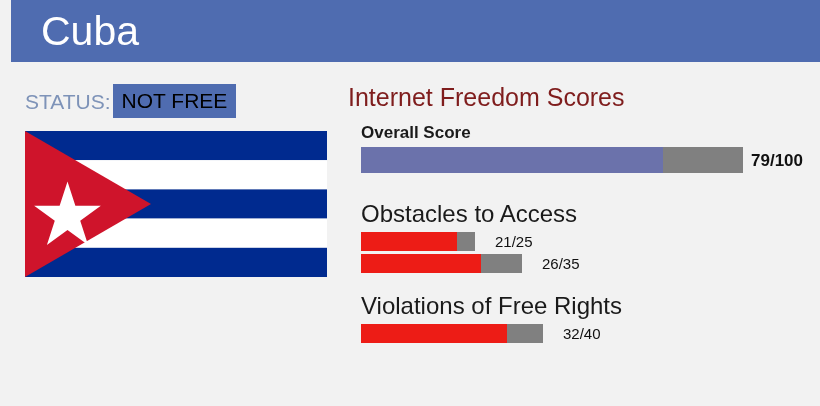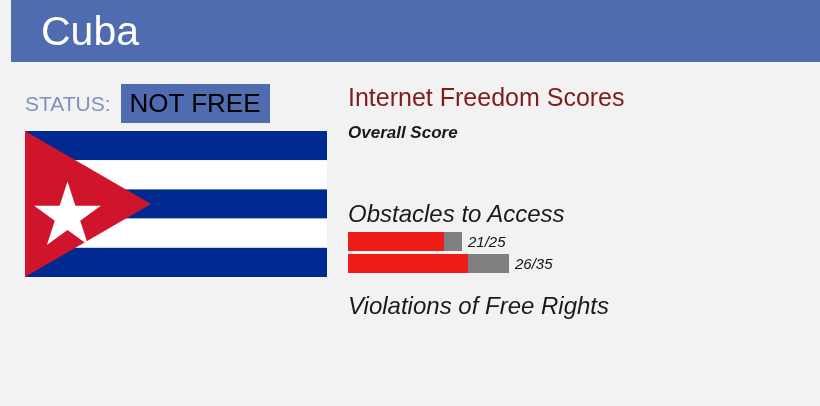--- a/index.html
+++ b/index.html
@@ -61,24 +61,24 @@
     display: flex;
     align-items: center;
   }
   .status-label {
     color: #7e93b8;
     font-size: 21px;
     font-weight: 400;
     line-height: 1;
   }
   .status-badge {
-    margin-left: 10px;
+    margin-left: 2px;
     background: #4f6cb0;
     color: #000000;
-    font-size: 26px;
+    font-size: 21px;
     line-height: 1;
     padding: 6px 9px 7px 9px;
   }
 
   
   .flag {
     position: absolute;
     left: 25px;
     top: 69px;
     width: 302px;
@@ -98,21 +98,21 @@
   .panel-title {
     position: absolute;
     left: 0;
     top: 23px;
     font-size: 25px;
     color: #7f1d1d;
     font-weight: 400;
     line-height: 1;
   }
 
-  .score-block { position: absolute; left: 0; font-style: italic; }
+  .score-block { position: absolute; left: 13px; }
   .score-label {
     font-size: 17px;
     color: #1a1a1a;
     font-weight: 700;
     line-height: 1;
     white-space: nowrap;
   }
   .score-label.normal { font-weight: 400; font-size: 24px; }
 
   .bar-row {
@@ -131,21 +131,21 @@
     margin-left: 8px;
     font-size: 17px;
     color: #111111;
     font-weight: 700;
     line-height: 1;
     white-space: nowrap;
   }
   .bar-value.small {
     font-size: 15px;
     font-weight: 400;
-    margin-left: 6px;
+    margin-left: 20px;
   }
 
   .footnote {
     position: absolute;
     left: 0;
     top: 281px;
     font-size: 14px;
     color: #222222;
     line-height: 18px;
     white-space: pre-line;
@@ -178,20 +178,26 @@
   </div>
 
 </div>
 
 <div class="right-col">
 
   <div class="panel-title">Internet Freedom Scores</div>
 
   <div class="score-block" style="top:62px;">
     <div class="score-label">Overall Score</div>
+    <div class="bar-row">
+      <div class="bar-track" style="width:382px;">
+        <div class="bar-fill" style="width:301.8px;background:#6b72ab;"></div>
+      </div>
+      <span class="bar-value">79/100</span>
+    </div>
   </div>
 
   <div class="score-block" style="top:140px;">
     <div class="score-label normal">Obstacles to Access</div>
     <div class="bar-row">
       <div class="bar-track small" style="width:114px;">
         <div class="bar-fill" style="width:95.8px;background:#ed1c16;"></div>
       </div>
       <span class="bar-value small">21/25</span>
     </div>
@@ -201,16 +207,22 @@
     <div class="bar-row">
       <div class="bar-track small" style="width:161px;">
         <div class="bar-fill" style="width:119.6px;background:#ed1c16;"></div>
       </div>
       <span class="bar-value small">26/35</span>
     </div>
   </div>
 
   <div class="score-block" style="top:232px;">
     <div class="score-label normal">Violations of Free Rights</div>
+    <div class="bar-row">
+      <div class="bar-track small" style="width:182px;">
+        <div class="bar-fill" style="width:145.6px;background:#ed1c16;"></div>
+      </div>
+      <span class="bar-value small">32/40</span>
+    </div>
   </div>
 
 
 </div>
 
 </body></html>

